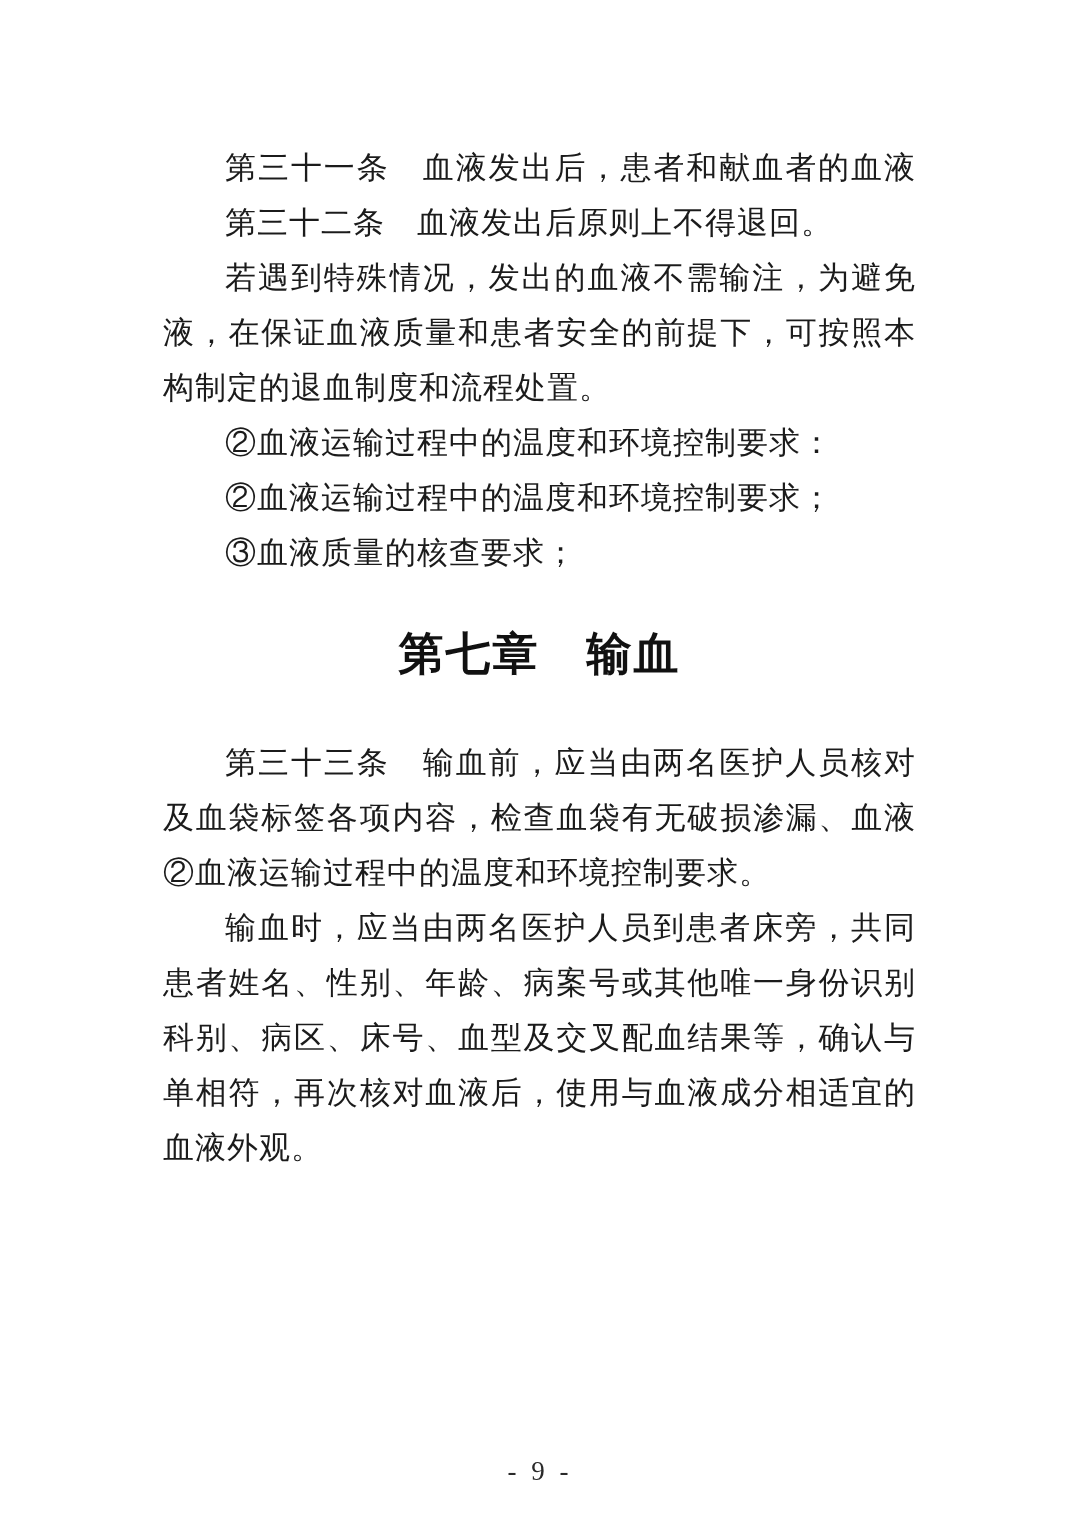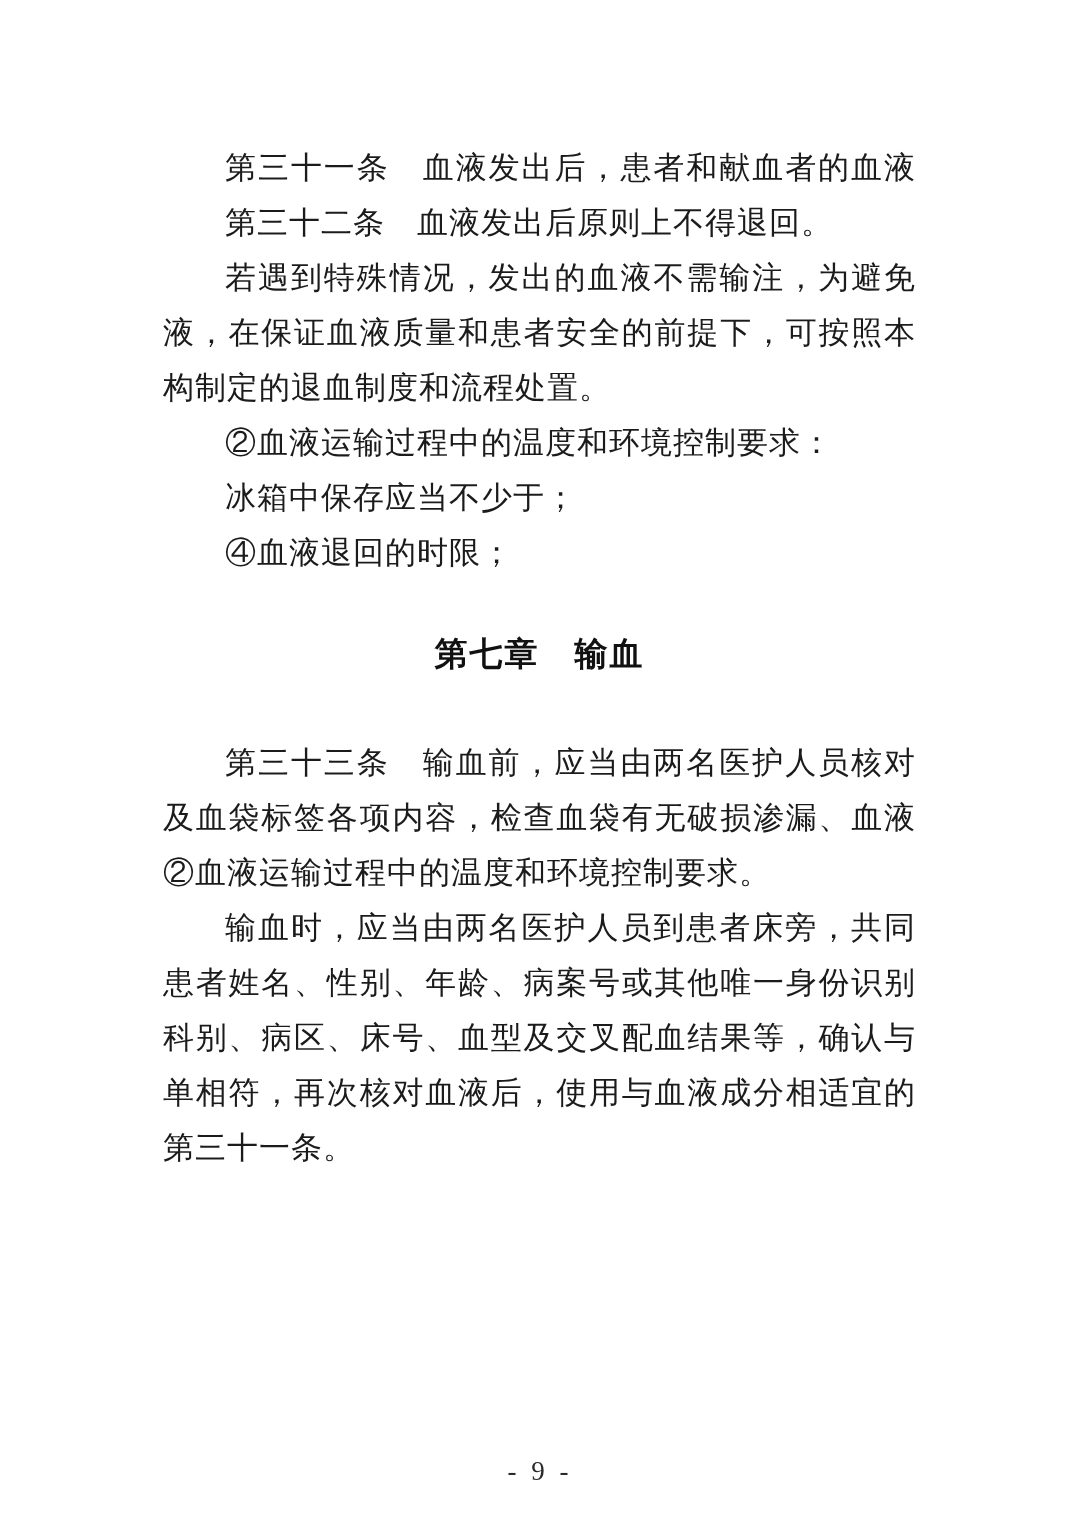--- a/index.html
+++ b/index.html
@@ -40,21 +40,21 @@
     text-align-last: justify;
   }
   .chapter-heading {
     margin-top: 46px;
     margin-bottom: 54px;
     height: 55px;
     line-height: 55px;
     text-align: center;
     font-family: "Liberation Sans", "DejaVu Sans", sans-serif;
     font-weight: 700;
-    font-size: 33px;
+    font-size: 45px;
     letter-spacing: 2px;
     color: #111111;
   }
   .page-footer {
     position: absolute;
     left: 0;
     right: 0;
     top: 1456px;
     text-align: center;
     font-size: 27px;
@@ -68,31 +68,31 @@
 <div class="page">
 
   <div class="doc-body">
 
     <div class="text-line indent fill">第三十一条　血液发出后，患者和献血者的血液标本在</div>
     <div class="text-line indent">第三十二条　血液发出后原则上不得退回。</div>
     <div class="text-line indent fill">若遇到特殊情况，发出的血液不需输注，为避免浪费血</div>
     <div class="text-line fill">液，在保证血液质量和患者安全的前提下，可按照本医疗机</div>
     <div class="text-line">构制定的退血制度和流程处置。</div>
     <div class="text-line indent">②血液运输过程中的温度和环境控制要求：</div>
-    <div class="text-line indent">冰箱中保存应当不少于；</div>
-    <div class="text-line indent">④血液退回的时限；</div>
+    <div class="text-line indent">②血液运输过程中的温度和环境控制要求；</div>
+    <div class="text-line indent">③血液质量的核查要求；</div>
 
     <div class="chapter-heading">第七章　输血</div>
 
     <div class="text-line indent fill">第三十三条　输血前，应当由两名医护人员核对发血单</div>
     <div class="text-line fill">及血袋标签各项内容，检查血袋有无破损渗漏、血液外观</div>
     <div class="text-line">②血液运输过程中的温度和环境控制要求。</div>
     <div class="text-line indent fill">输血时，应当由两名医护人员到患者床旁，共同核对</div>
     <div class="text-line fill">患者姓名、性别、年龄、病案号或其他唯一身份识别信息、</div>
     <div class="text-line fill">科别、病区、床号、血型及交叉配血结果等，确认与发血</div>
     <div class="text-line fill">单相符，再次核对血液后，使用与血液成分相适宜的输血</div>
-    <div class="text-line">第三十一条。</div>
+    <div class="text-line">血液外观。</div>
 
   </div>
 
   <div class="page-footer">- 9 -</div>
 
 </div>
 
 </body></html>

